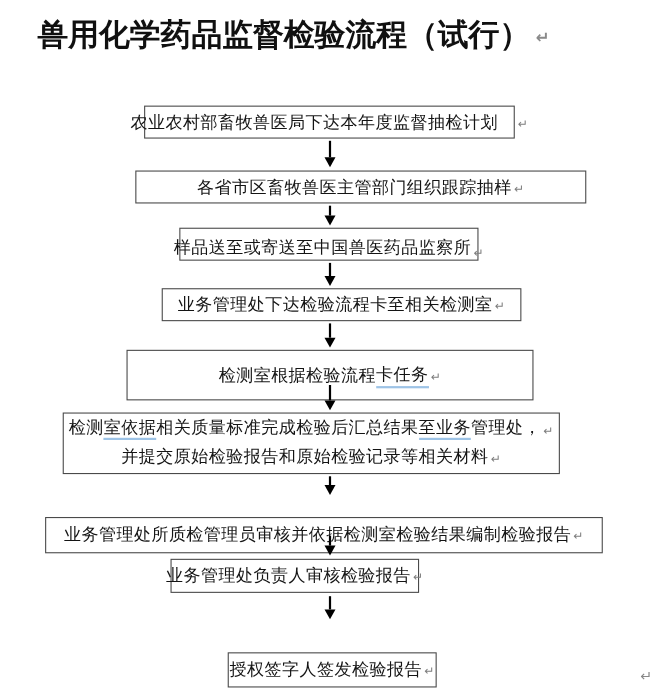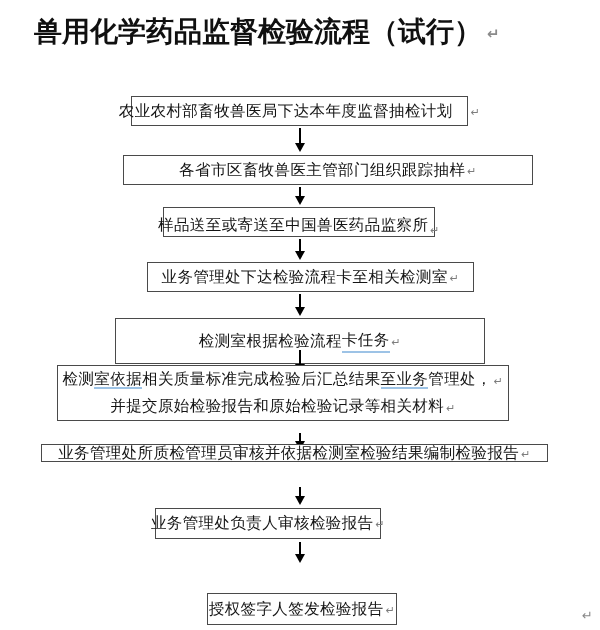--- a/index.html
+++ b/index.html
@@ -134,35 +134,35 @@
     <span>检测室根据检验流程</span>
       <span class="grammar-underline">卡任务</span>
       <span class="pmark">↵</span>
   </div>
 
   <div class="flow-arrow" style="top:350px; height:23px;">
     <div class="arrow-stem"></div>
     <div class="arrow-head"></div>
   </div>
 
-  <div class="flow-box multi" style="left:57px; top:365px; width:452px; height:56px;">
+  <div class="flow-box multi" style="left:57px; top:375px; width:452px; height:56px;">
     <div class="line">
       <span>检测</span><span class="grammar-underline">室依据</span><span>相关质量标准完成检验后汇总结果</span><span class="grammar-underline">至业务</span><span>管理处，</span><span class="pmark">↵</span>
     </div>
     <div class="line">
       <span>并提交原始检验报告和原始检验记录等相关材料</span><span class="pmark">↵</span>
     </div>
   </div>
 
   <div class="flow-arrow" style="top:433px; height:17px;">
     <div class="arrow-stem"></div>
     <div class="arrow-head"></div>
   </div>
 
-  <div class="flow-box" style="left:41px; top:444px; width:507px; height:18px;">
+  <div class="flow-box" style="left:41px; top:470px; width:507px; height:33px;">
     <span>业务管理处所质检管理员审核并依据检测室检验结果编制检验报告</span>
       <span class="pmark">↵</span>
   </div>
 
   <div class="flow-arrow" style="top:487px; height:18px;">
     <div class="arrow-stem"></div>
     <div class="arrow-head"></div>
   </div>
 
   <div class="flow-box" style="left:155px; top:508px; width:226px; height:31px;">

